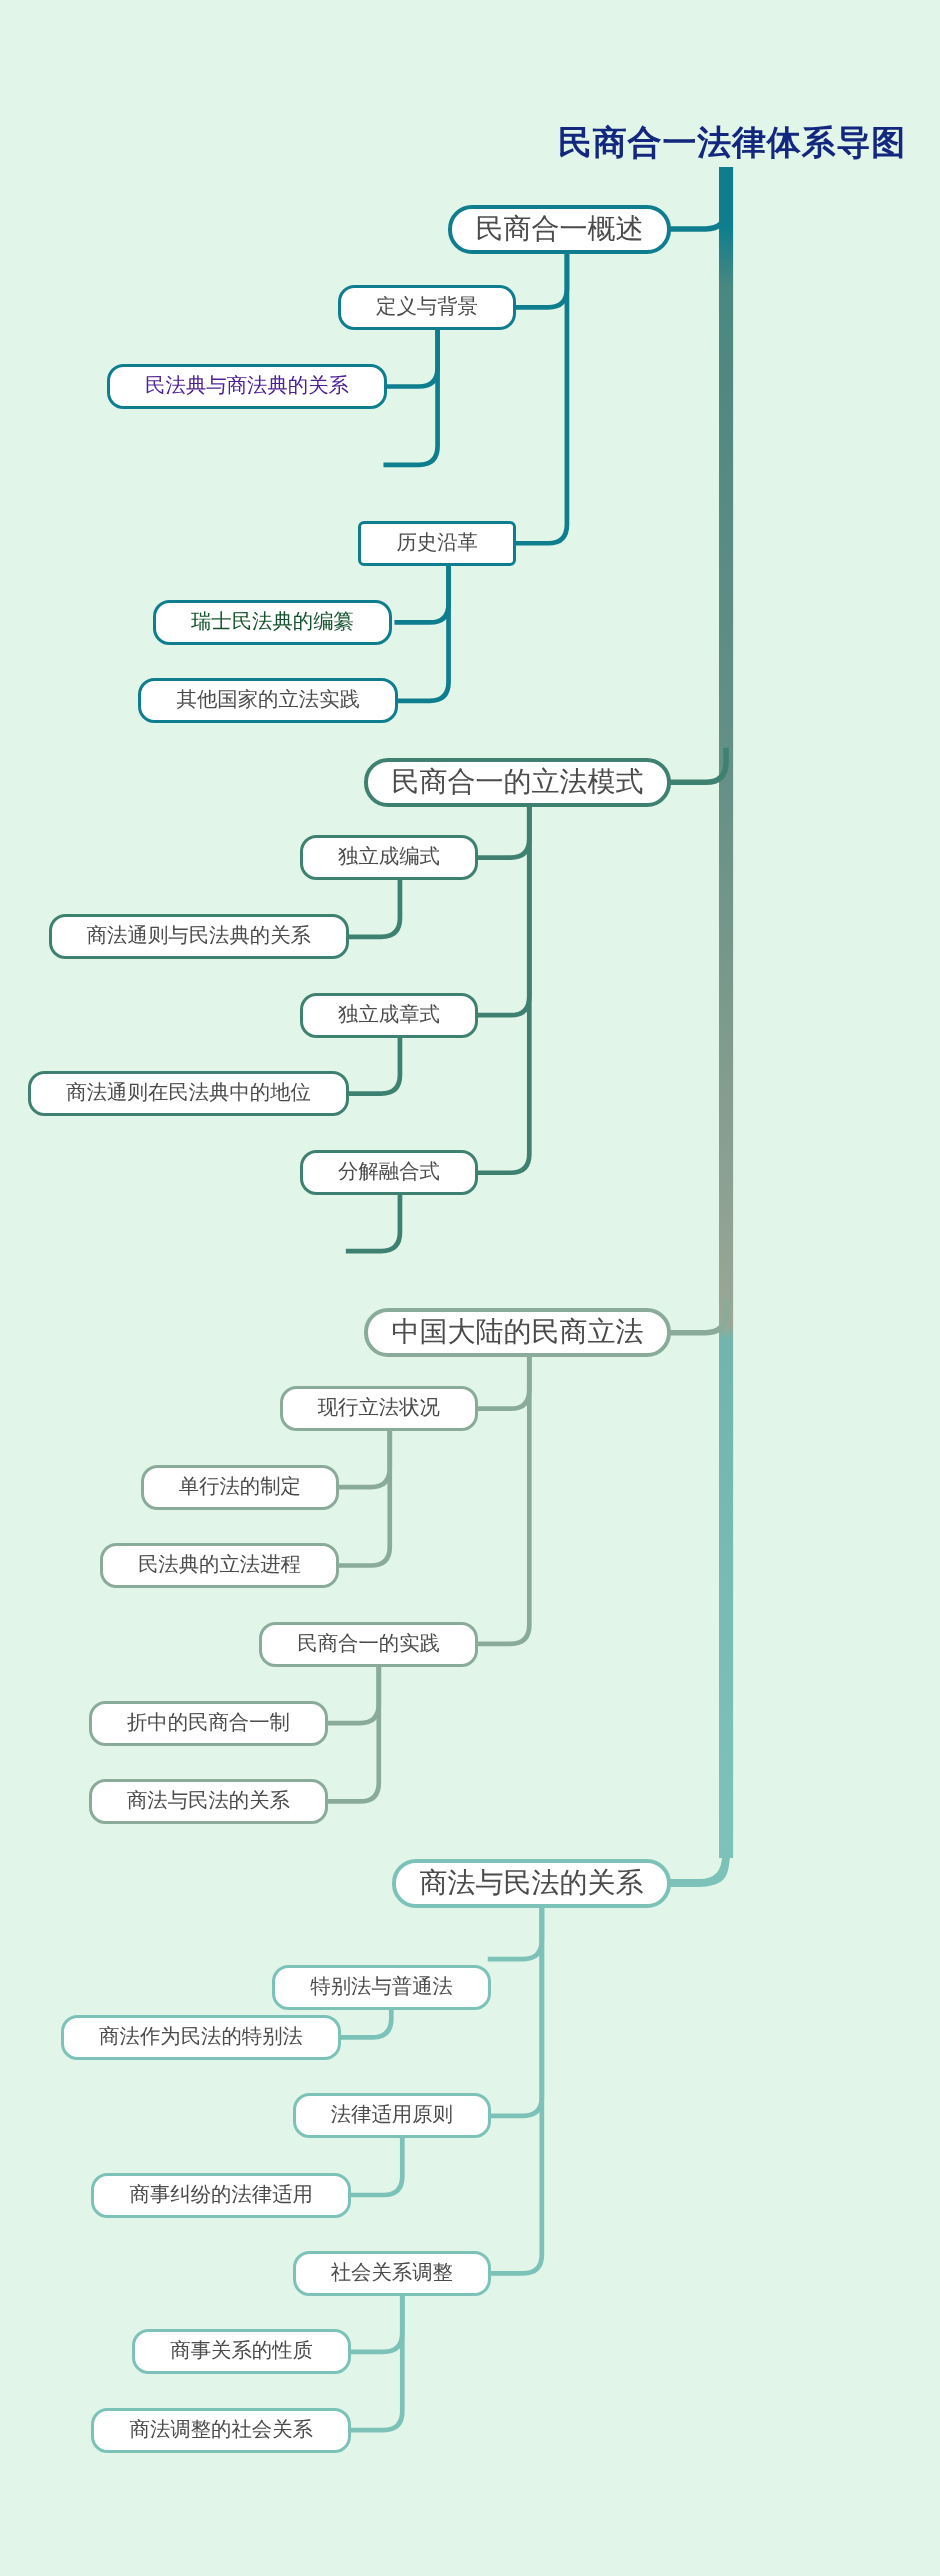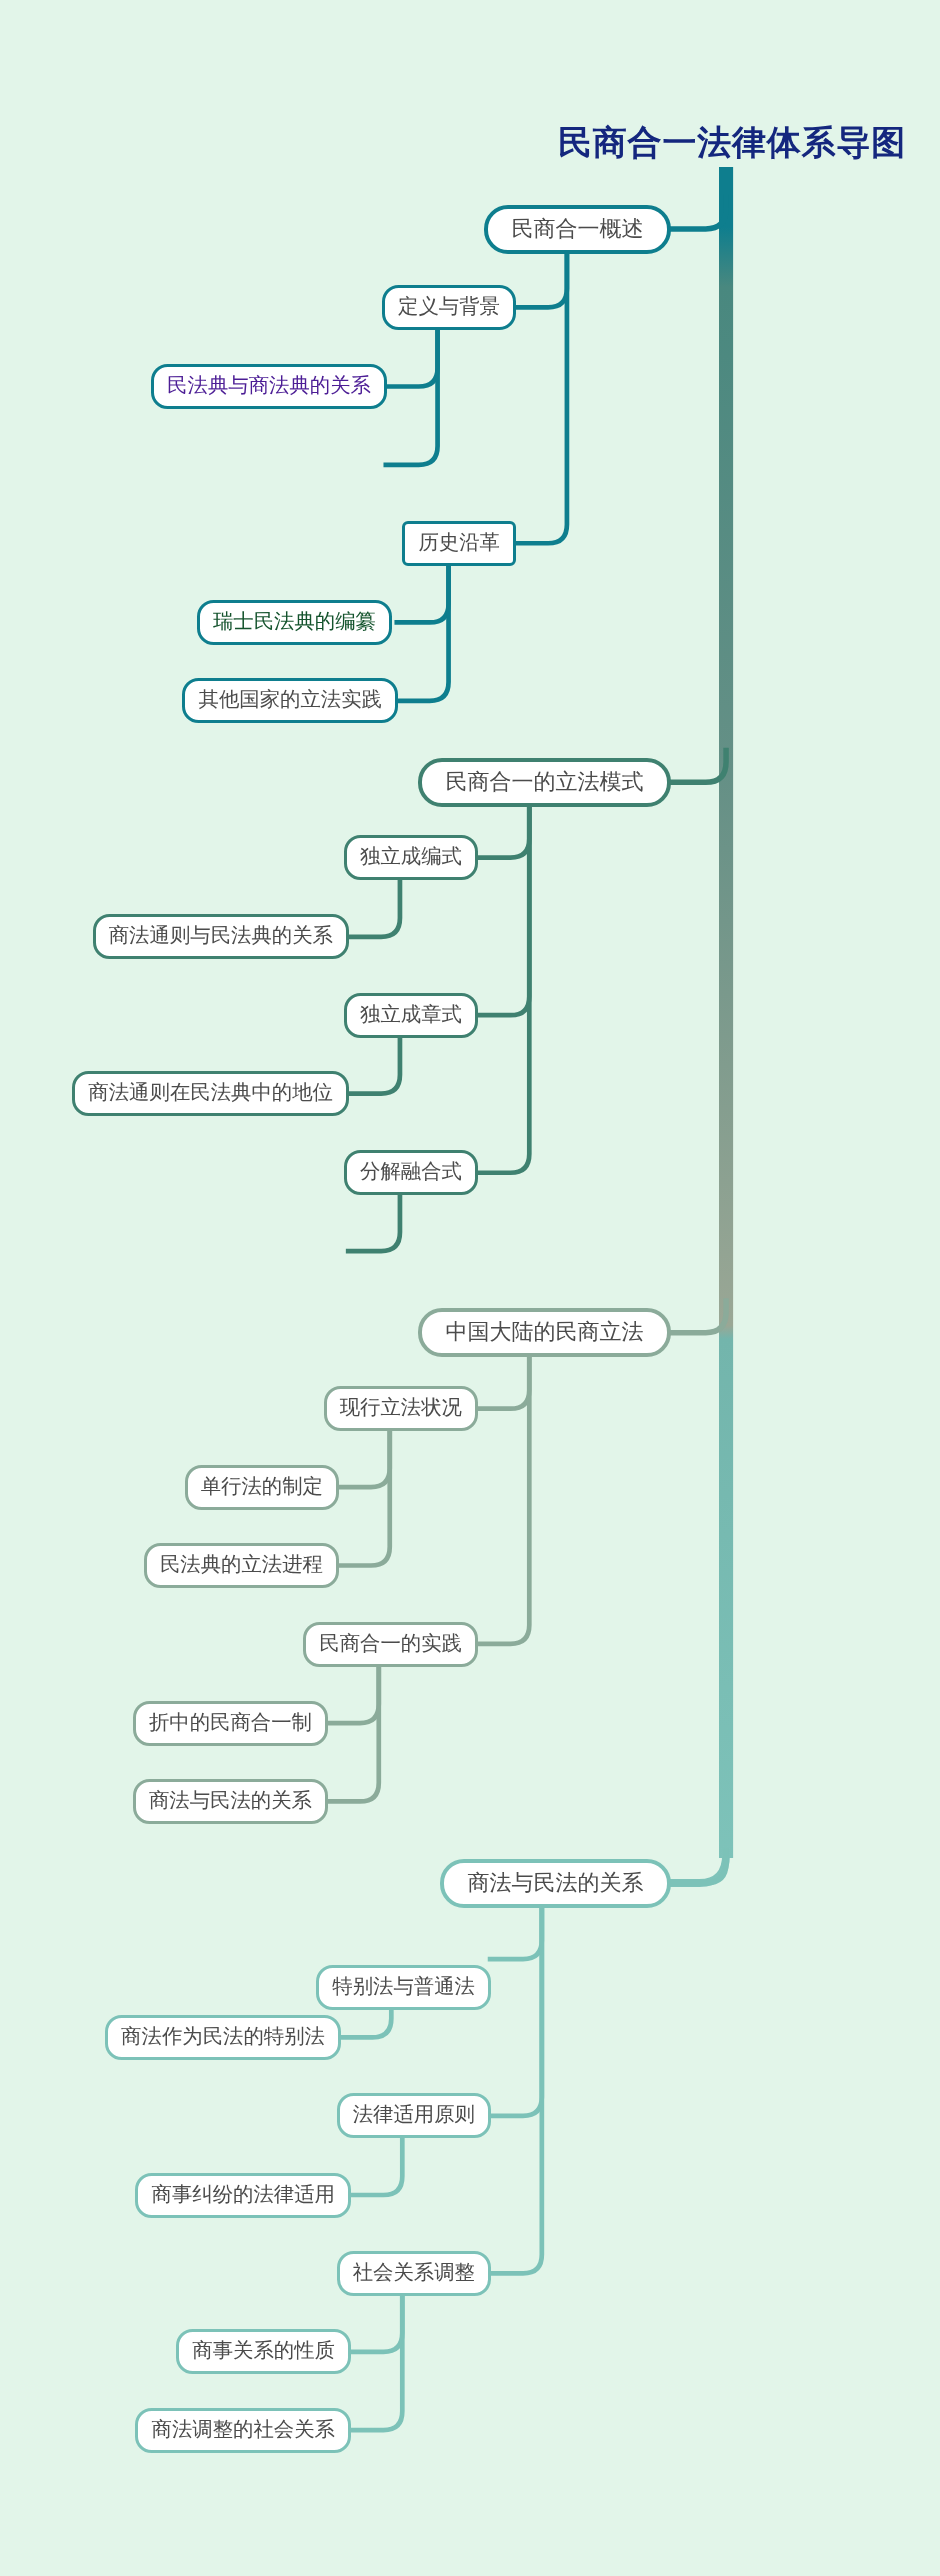--- a/index.html
+++ b/index.html
@@ -35,32 +35,32 @@
     background: #ffffff;
     white-space: nowrap;
     box-sizing: border-box;
     border-style: solid;
     text-align: center;
     cursor: default;
   }
   .node.d0 {
     height: 49px;
     line-height: 39px;
-    font-size: 22px;
+    font-size: 28px;
     border-width: 4.7px;
     border-radius: 24px;
     padding: 0 23.5px;
   }
   .node.d1, .node.d2 {
     height: 45px;
     line-height: 37px;
     font-size: 20.4px;
     border-width: 3.9px;
     border-radius: 16.5px;
-    padding: 0 13px;
+    padding: 0 35px;
   }
 </style>
 </head>
 <body>
 
 <div id="canvas">
   <svg id="connector-svg" xmlns="http://www.w3.org/2000/svg" viewBox="0 0 1200 3286" width="941" height="2576">
       <defs>
         <linearGradient id="trunkGrad" gradientUnits="userSpaceOnUse" x1="926" y1="213" x2="926" y2="2402">
           <stop offset="0" stop-color="#0e7e8e"></stop>

